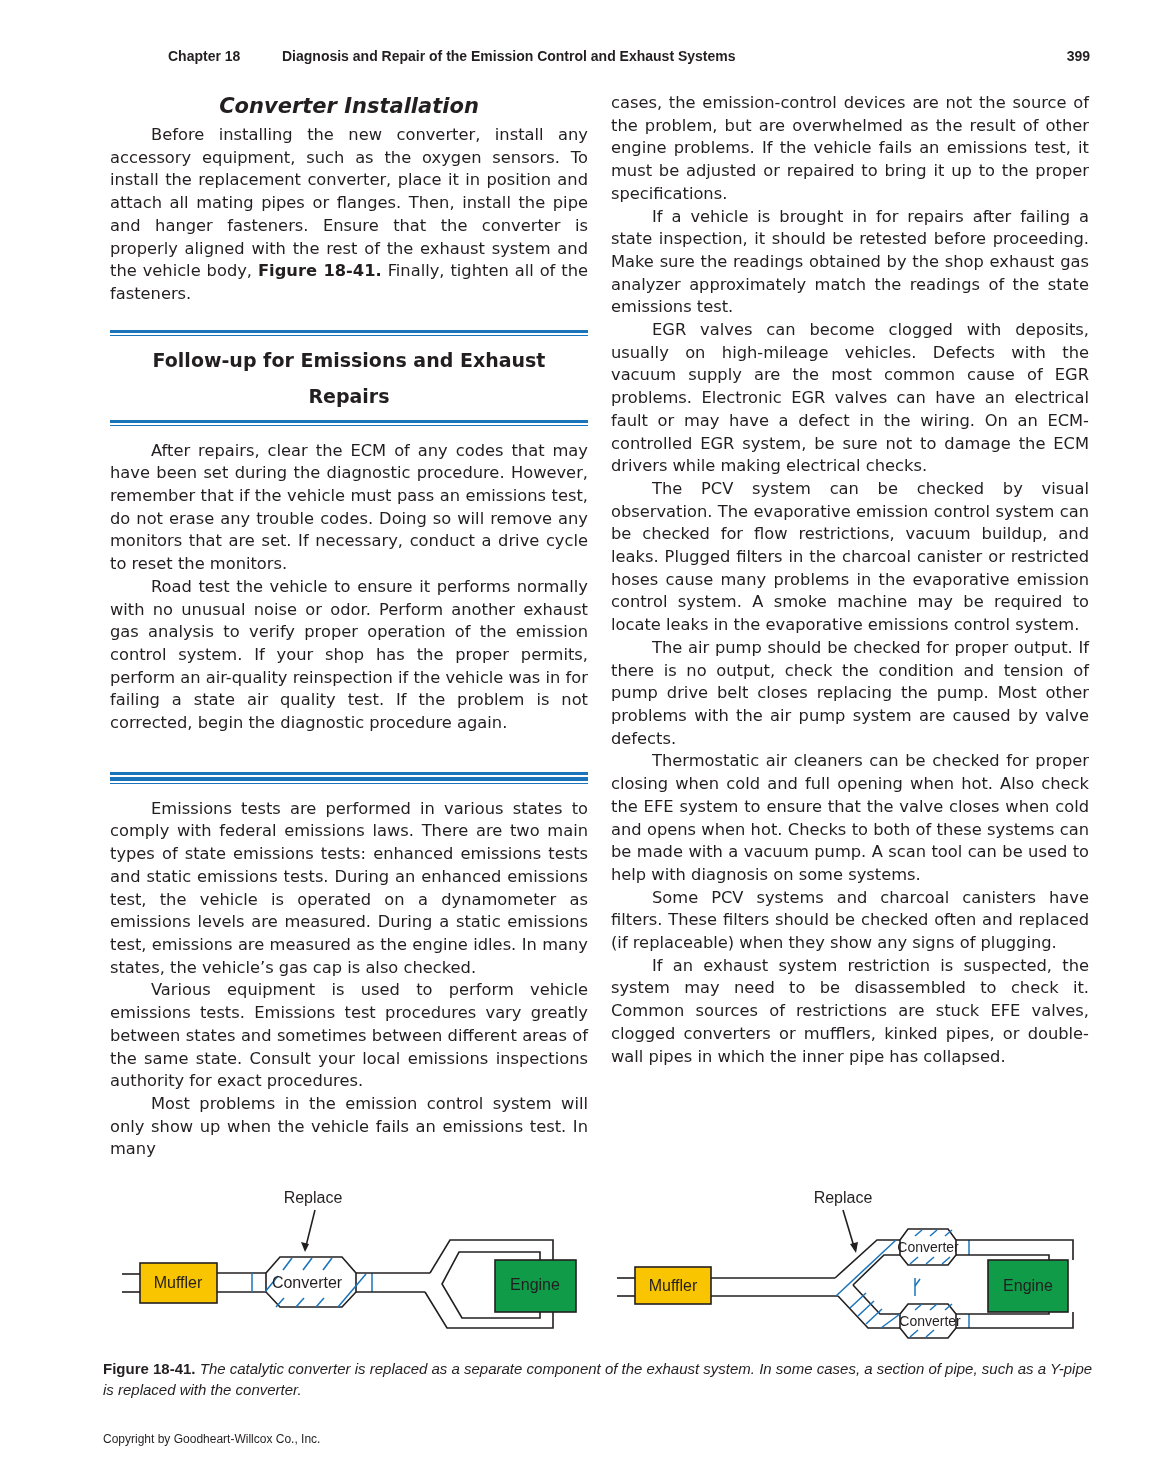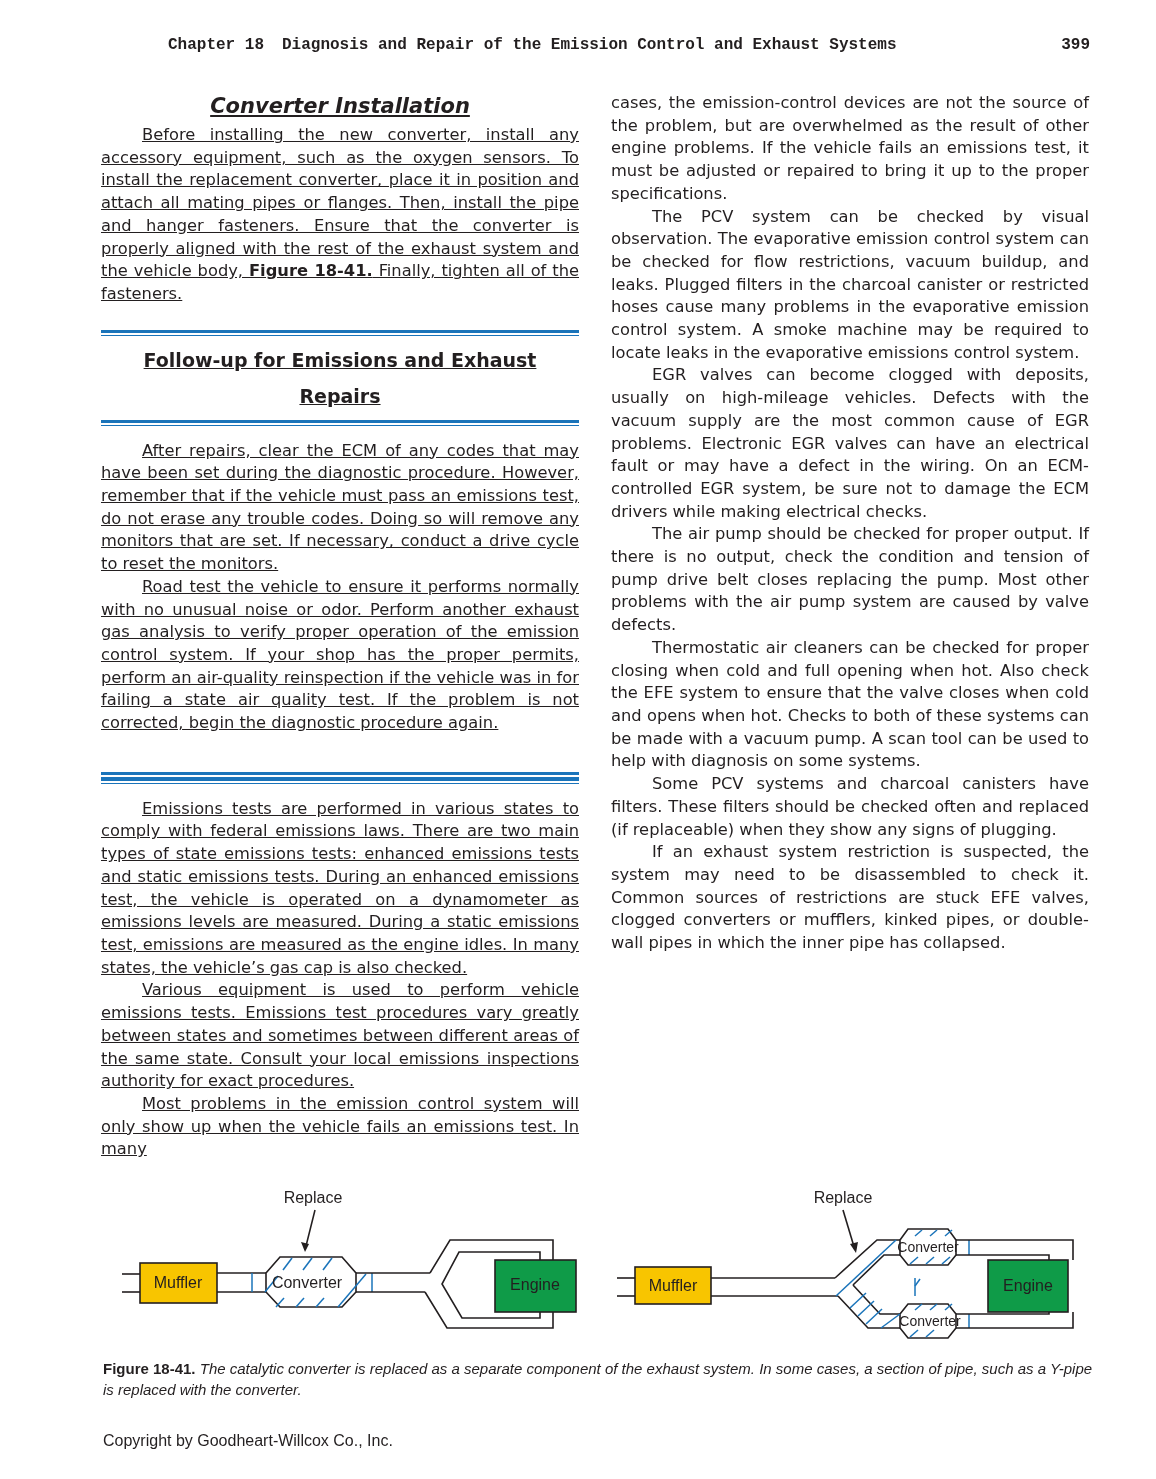--- a/index.html
+++ b/index.html
@@ -1,33 +1,33 @@
 <!DOCTYPE html>
 <html><head>
 <meta charset="utf-8">
 <style>
   html, body { margin: 0; padding: 0; background: #ffffff; }
   body { width: 1156px; height: 1479px; position: relative; font-family: "DejaVu Sans", sans-serif; color: #231f20; }
-  .header { position: absolute; top: 36px; left: 168px; right: 66px; height: 22px; font-family: Liberation Mono, monospace; font-weight: bold; font-size: 16px; }
+  .header { position: absolute; top: 48px; left: 168px; right: 66px; height: 22px; font-family: Liberation Sans, sans-serif; font-weight: bold; font-size: 14px; }
   .header .chap { position: absolute; left: 0; }
   .header .title { position: absolute; left: 114px; }
   .header .page { position: absolute; right: 0; }
   .col { position: absolute; top: 92px; width: 478px; font-size: 16.3px; line-height: 22.7px; text-align: justify; }
-  .col.left { left: 101px; text-decoration: underline; }
+  .col.left { left: 110px; }
   .col.right { left: 611px; }
   .col p { margin: 0; text-indent: 41px; }
   .col p.noindent { text-indent: 0; }
   .subhead { font-style: italic; font-weight: bold; font-size: 21px; text-align: center; margin: 0 0 4px 0; line-height: 28px; padding-left: 0; }
   .rule { height: 6px; border-top: 3px solid #1a74ba; border-bottom: 1px solid #1a74ba; box-sizing: border-box; margin: 0; }
   .h1 { font-weight: bold; font-size: 19px; line-height: 36px; text-align: center; margin: 6px 0 6px 0; }
   .figure-area { position: absolute; top: 1180px; left: 100px; width: 1000px; height: 160px; }
   .caption { position: absolute; top: 1358px; left: 103px; width: 990px; font-family: "Liberation Sans", sans-serif; font-size: 15px; line-height: 21px; }
   .caption b { font-weight: bold; }
   .caption i { font-style: italic; }
-  .copyright { position: absolute; top: 1432px; left: 103px; font-family: "Liberation Sans", sans-serif; font-size: 16px; }
+  .copyright { position: absolute; top: 1432px; left: 103px; font-family: "Liberation Sans", sans-serif; font-size: 12px; }
   svg text { font-family: "Liberation Sans", sans-serif; }
 </style>
 </head>
 <body>
 
 <div class="header">
   <span class="chap">Chapter 18</span>
   <span class="title">Diagnosis and Repair of the Emission Control and Exhaust Systems</span>
   <span class="page">399</span>
 </div>
@@ -48,22 +48,23 @@
   <div class="rule"></div>
   <div class="rule"></div>
   <div style="height:14px"></div>
   <p>Emissions tests are performed in various states to comply with federal emissions laws. There are two main types of state emissions tests: enhanced emissions tests and static emissions tests. During an enhanced emissions test, the vehicle is operated on a dynamometer as emissions levels are measured. During a static emissions test, emissions are measured as the engine idles. In many states, the vehicle’s gas cap is also checked.</p>
   <p>Various equipment is used to perform vehicle emissions tests. Emissions test procedures vary greatly between states and sometimes between different areas of the same state. Consult your local emissions inspections authority for exact procedures.</p>
   <p>Most problems in the emission control system will only show up when the vehicle fails an emissions test. In many</p>
 </div>
 
 <div class="col right">
   <p class="noindent">cases, the emission-control devices are not the source of the problem, but are overwhelmed as the result of other engine problems. If the vehicle fails an emissions test, it must be adjusted or repaired to bring it up to the proper specifications.</p>
+  <p>If a vehicle is brought in for repairs after failing a state inspection, it should be retested before proceeding. Make sure the readings obtained by the shop exhaust gas analyzer approximately match the readings of the state emissions test.</p>
+  <p>EGR valves can become clogged with deposits, usually on high-mileage vehicles. Defects with the vacuum supply are the most common cause of EGR problems. Electronic EGR valves can have an electrical fault or may have a defect in the wiring. On an ECM-controlled EGR system, be sure not to damage the ECM drivers while making electrical checks.</p>
   <p>The PCV system can be checked by visual observation. The evaporative emission control system can be checked for flow restrictions, vacuum buildup, and leaks. Plugged filters in the charcoal canister or restricted hoses cause many problems in the evaporative emission control system. A smoke machine may be required to locate leaks in the evaporative emissions control system.</p>
-  <p>EGR valves can become clogged with deposits, usually on high-mileage vehicles. Defects with the vacuum supply are the most common cause of EGR problems. Electronic EGR valves can have an electrical fault or may have a defect in the wiring. On an ECM-controlled EGR system, be sure not to damage the ECM drivers while making electrical checks.</p>
   <p>The air pump should be checked for proper output. If there is no output, check the condition and tension of pump drive belt closes replacing the pump. Most other problems with the air pump system are caused by valve defects.</p>
   <p>Thermostatic air cleaners can be checked for proper closing when cold and full opening when hot. Also check the EFE system to ensure that the valve closes when cold and opens when hot. Checks to both of these systems can be made with a vacuum pump. A scan tool can be used to help with diagnosis on some systems.</p>
   <p>Some PCV systems and charcoal canisters have filters. These filters should be checked often and replaced (if replaceable) when they show any signs of plugging.</p>
   <p>If an exhaust system restriction is suspected, the system may need to be disassembled to check it. Common sources of restrictions are stuck EFE valves, clogged converters or mufflers, kinked pipes, or double-wall pipes in which the inner pipe has collapsed.</p>
 </div>
 
 <div class="figure-area">
   <svg width="1000" height="160" viewBox="0 0 1000 160">
 
     <g fill="none" stroke="#231f20" stroke-width="1.6">

